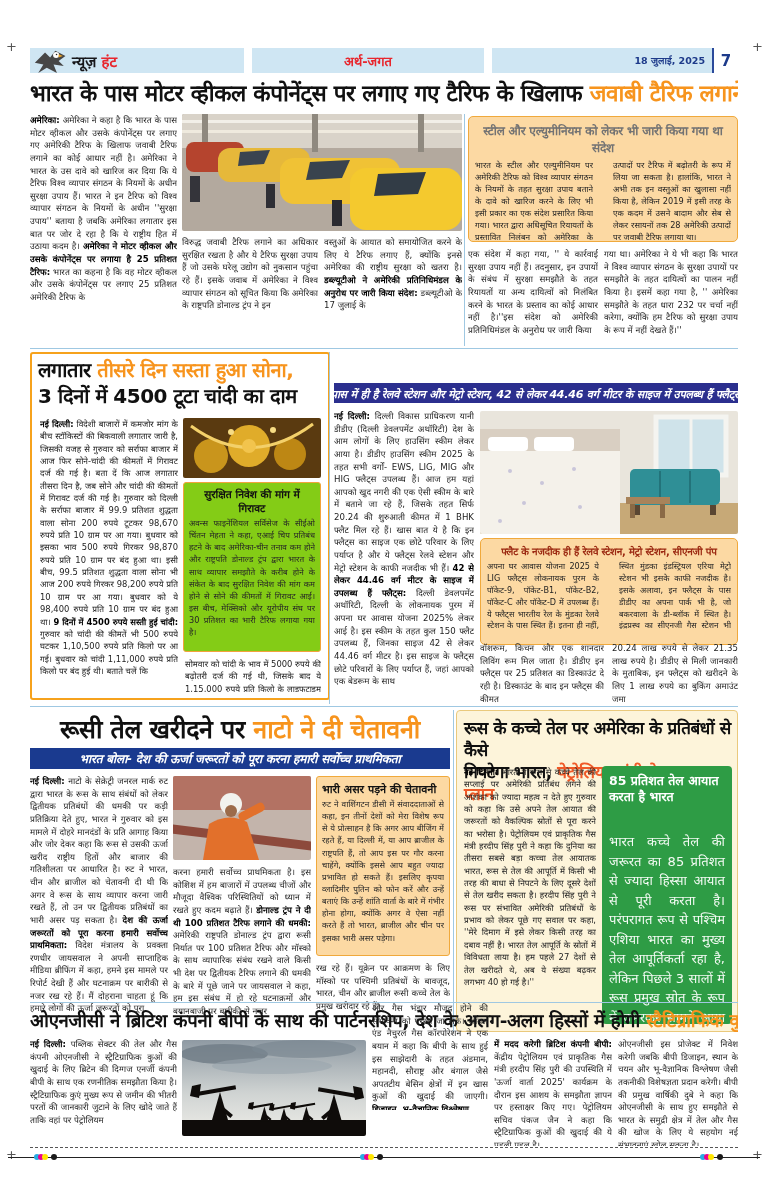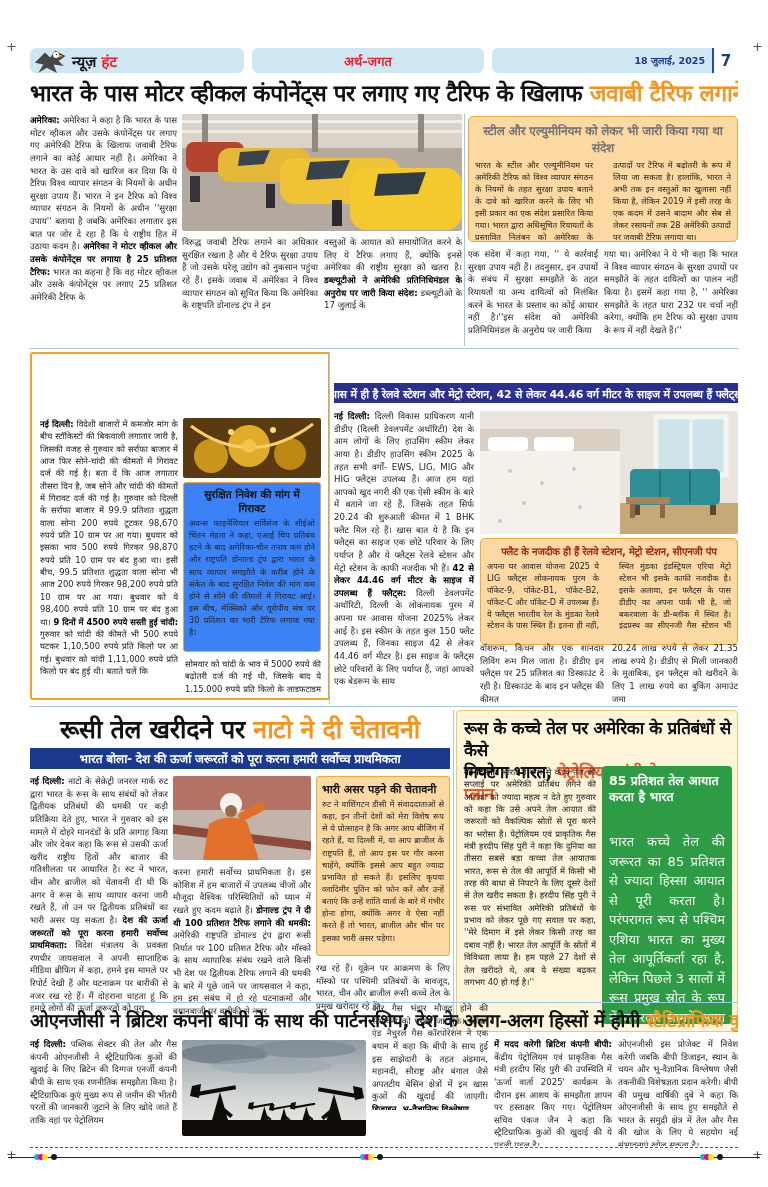--- a/index.html
+++ b/index.html
@@ -2,52 +2,52 @@
 <html><head>
 <meta charset="utf-8">
 <style>
   html,body{margin:0;padding:0;background:#e9e9e9;}
   .page{position:relative;width:768px;height:1187px;background:#ffffff;margin:0 auto;
         font-family:"DejaVu Sans","Liberation Sans",sans-serif;color:#1c1c1c;overflow:hidden;}
   .abs{position:absolute;}
   .txt{font-size:8.6px;line-height:1.47;text-align:justify;color:#232323;overflow:hidden;}
   .txt .lead{font-weight:bold;color:#000;}
   .txt .sub{font-weight:bold;color:#000;}
-  .strip{background:#cfe6f3;height:25px;display:flex;align-items:center;border-radius:6px;}
+  .strip{background:#cfe6f3;height:25px;display:flex;align-items:center;}
   .red{color:#e8262d;}
   .org{color:#f7941d;}
   .bold{font-weight:bold;}
   .h-lead{font-size:22.5px;font-weight:bold;color:#101010;white-space:nowrap;overflow:hidden;letter-spacing:-0.4px;}
   .h2{font-weight:bold;color:#101010;letter-spacing:-0.3px;}
   .peach{background:#fcd9a3;border:1px solid #f0a93c;border-radius:5px;padding:5px 6px;box-sizing:border-box;overflow:hidden;}
   .peach-title{font-weight:bold;font-size:12px;color:#737373;text-align:center;margin-bottom:3px;letter-spacing:-0.2px;}
   .peach-title.maroon{color:#9c2a12;font-size:10px;}
   .cols2{display:flex;gap:20px;}
-  .bluestrip{background:#2b2f8e;color:#fff;font-weight:bold;display:flex;align-items:center;justify-content:center;letter-spacing:-0.2px;}
+  .bluestrip{background:#2b2f8e;color:#fff;font-weight:bold;display:flex;align-items:center;justify-content:center;letter-spacing:-0.2px;font-style:italic;}
   .navy{background:#1a3a8f;}
   .goldbox{border:2px solid #f6a21c;border-radius:3px;}
   .greenbox{background:#2e9c45;border-radius:4px;color:#fff;padding:7px 7px;box-sizing:border-box;overflow:hidden;}
   .greenbox .gtitle{font-weight:bold;font-size:12.5px;line-height:1.25;margin-bottom:5px;}
   .greenbox .gtext{font-size:13px;line-height:1.5;text-align:justify;color:#f4fbf4;margin-top:28px;}
   .creambox{background:#fdf4da;border:1px solid #eac97c;border-radius:4px;box-sizing:border-box;}
   .photo{overflow:hidden;border-radius:2px;}
   .photo svg{display:block;}
   .vsep{width:1px;background:#9fc8e2;}
   .hsep{height:1px;background:#9fc8e2;}
   .pagebox{background:#fff;border-left:2px solid #2b4a9b;color:#1d3a8a;font-weight:bold;
            font-size:15px;height:25px;width:24px;display:flex;align-items:center;justify-content:center;}
   .date{color:#1d3a8a;font-weight:bold;font-size:9.5px;margin-right:7px;}
   .crop{color:#555;font-size:13px;line-height:1;}
   .dotrow{display:flex;align-items:center;}
   .dot{width:6px;height:6px;border-radius:50%;margin-left:-2px;}
   .d-c{background:#29abe2;margin-left:0;}
   .d-m{background:#ec008c;}
   .d-y{background:#ffe600;}
   .d-k{background:#1a1a1a;margin-left:3px;}
-  .insetbox{background:#3b82f6;border:1.5px solid #f0a93c;border-radius:3px;padding:4px 5px;box-sizing:border-box;overflow:hidden;}
+  .insetbox{background:#84cc16;border:1.5px solid #f0a93c;border-radius:3px;padding:4px 5px;box-sizing:border-box;overflow:hidden;}
   .insetbox .ititle{font-weight:bold;font-size:10.5px;text-align:center;color:#111;margin-bottom:2px;}
   .insetbox.peachfill{background:#fcd9a3;border:1px solid #f0a93c;}
   .itext{font-size:8.2px;line-height:1.48;text-align:justify;color:#262626;}
 </style>
 </head>
 <body>
 
 <div class="page">
 
   <span class="crop abs" style="left:6px;top:40px;">+</span>
@@ -131,20 +131,24 @@
   <div class="txt abs" style="left:468px;top:248px;width:130px;height:98px;">
     <span>एक संदेश में कहा गया, '' ये कार्रवाई सुरक्षा उपाय नहीं हैं। तदनुसार, इन उपायों के संबंध में सुरक्षा समझौते के तहत रियायतों या अन्य दायित्वों को निलंबित करने के भारत के प्रस्ताव का कोई आधार नहीं है।''इस संदेश को अमेरिकी प्रतिनिधिमंडल के अनुरोध पर जारी किया</span>
   </div>
   <div class="txt abs" style="left:604px;top:248px;width:134px;height:98px;">
     <span>गया था। अमेरिका ने ये भी कहा कि भारत ने विश्व व्यापार संगठन के सुरक्षा उपायों पर समझौते के तहत दायित्वों का पालन नहीं किया है। इसमें कहा गया है, '' अमेरिका समझौते के तहत धारा 232 पर चर्चा नहीं करेगा, क्योंकि हम टैरिफ को सुरक्षा उपाय के रूप में नहीं देखते हैं।''</span>
   </div>
 
   <div class="hsep abs" style="left:30px;top:348px;width:708px;"></div>
 
   <div class="goldbox abs" style="left:30px;top:352px;width:296px;height:344px;"></div>
+  <div class="h2 abs" style="left:38px;top:357px;width:282px;height:54px;font-size:20px;line-height:1.32;letter-spacing:-0.5px;">
+    <span>लगातार </span><span class="org">तीसरे दिन सस्ता हुआ सोना,</span><br>
+    <span>3 दिनों में 4500 टूटा चांदी का दाम</span>
+  </div>
   <div class="txt abs" style="left:40px;top:418px;width:138px;height:270px;font-size:8.4px;">
     <span class="lead">नई दिल्ली:</span>
     <span>विदेशी बाजारों में कमजोर मांग के बीच स्टॉकिस्टों की बिकवाली लगातार जारी है, जिसकी वजह से गुरुवार को सर्राफा बाजार में आज फिर सोने-चांदी की कीमतों में गिरावट दर्ज की गई है। बता दें कि आज लगातार तीसरा दिन है, जब सोने और चांदी की कीमतों में गिरावट दर्ज की गई है। गुरुवार को दिल्ली के सर्राफा बाजार में 99.9 प्रतिशत शुद्धता वाला सोना 200 रुपये टूटकर 98,670 रुपये प्रति 10 ग्राम पर आ गया। बुधवार को इसका भाव 500 रुपये गिरकर 98,870 रुपये प्रति 10 ग्राम पर बंद हुआ था। इसी बीच, 99.5 प्रतिशत शुद्धता वाला सोना भी आज 200 रुपये गिरकर 98,200 रुपये प्रति 10 ग्राम पर आ गया। बुधवार को ये 98,400 रुपये प्रति 10 ग्राम पर बंद हुआ था।</span>
     <span class="sub">9 दिनों में 4500 रुपये सस्ती हुई चांदी:</span>
     <span>गुरुवार को चांदी की कीमतें भी 500 रुपये घटकर 1,10,500 रुपये प्रति किलो पर आ गई। बुधवार को चांदी 1,11,000 रुपये प्रति किलो पर बंद हुई थी। बताते चलें कि</span>
   </div>
   <div class="photo abs" style="left:183px;top:418px;width:138px;height:60px;">
     <svg width="138" height="60" viewBox="0 0 138 60">
       <rect width="138" height="60" fill="#5a3a10"></rect>
       <circle cx="28" cy="38" r="17" fill="#c9951c"></circle>

